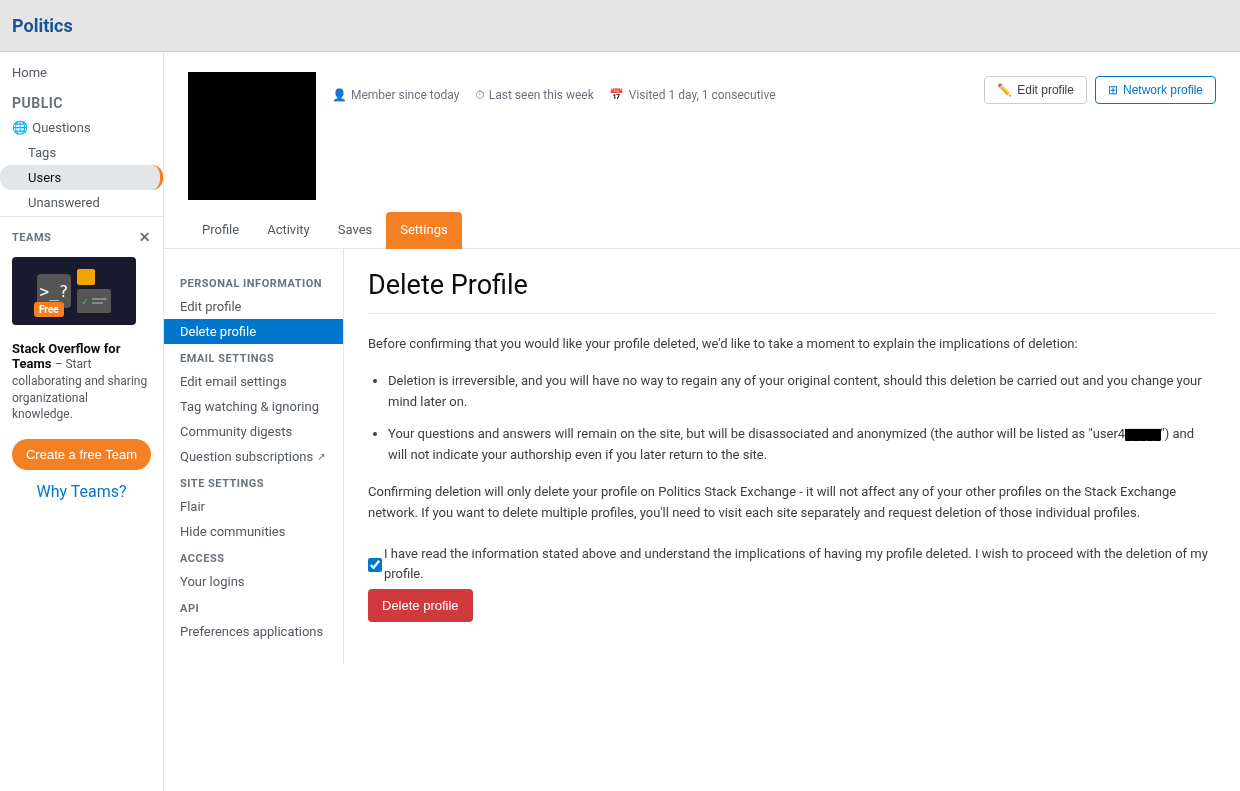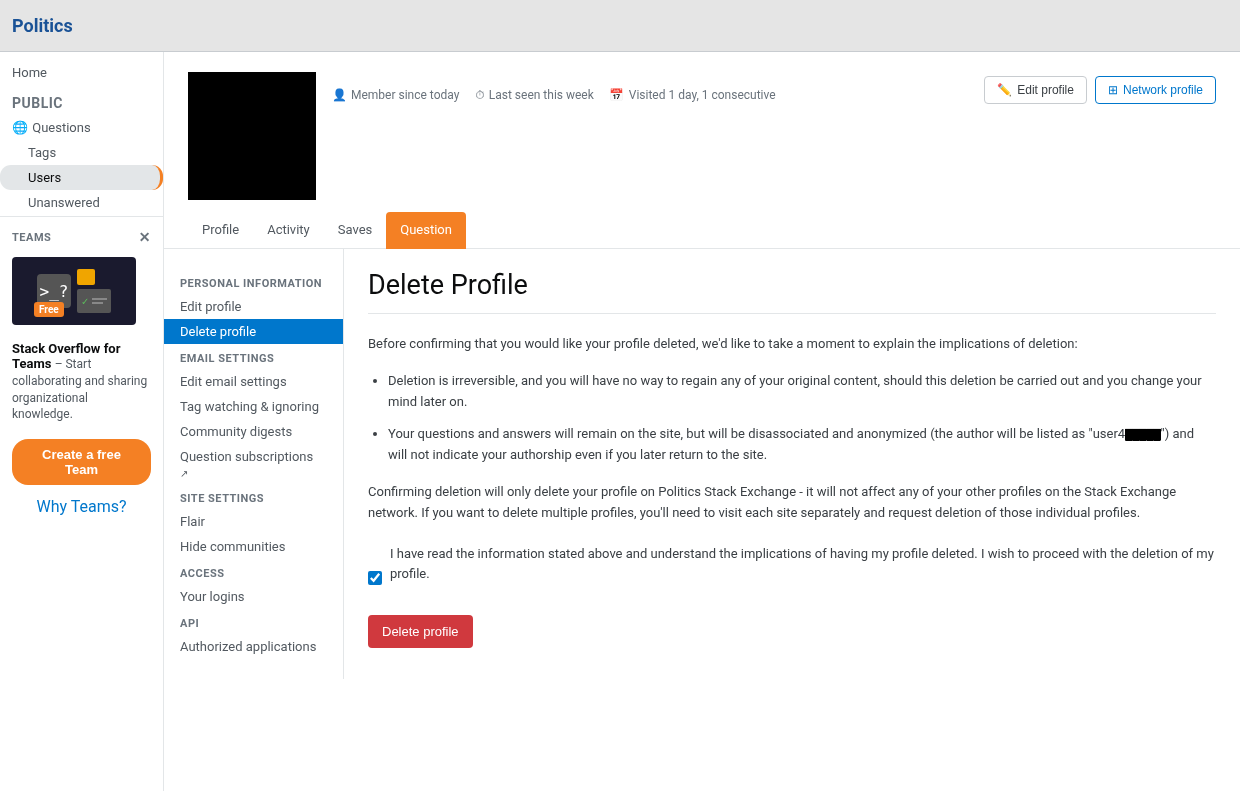--- a/index.html
+++ b/index.html
@@ -21,21 +21,21 @@
     .sidebar-nav-item.with-icon { display: flex; align-items: center; }
     .teams-section { border-top: 1px solid #e3e6e8; margin-top: 1px; padding-top: 8px; }
     .teams-header { display: flex; align-items: center; justify-content: space-between; padding: 4px 12px; font-size: 11px; font-weight: bold; color: #6a737c; text-transform: uppercase; letter-spacing: 0.5px; }
     .teams-close { cursor: pointer; color: #6a737c; font-size: 14px; }
     .teams-promo { padding: 8px 12px; }
     .teams-promo-title { font-size: 13px; font-weight: bold; color: #0c0d0e; margin-bottom: 4px; }
     .teams-promo-desc { font-size: 12px; color: #525960; line-height: 1.4; }
     .teams-logo { width: 124px; height: 68px; background: #1a1a2e; border-radius: 4px; margin: 8px 12px; display: flex; align-items: center; justify-content: center; position: relative; overflow: hidden; }
     .teams-logo-inner { display: flex; gap: 6px; align-items: center; }
     .free-badge { background: #f48024; color: white; font-size: 10px; font-weight: bold; padding: 2px 5px; border-radius: 3px; position: absolute; bottom: 8px; left: 22px; }
-    .create-team-btn { display: block; margin: 8px 12px; background: #f48024; color: white; border: none; border-radius: 16px; padding: 8px 12px; font-size: 13px; font-weight: bold; cursor: pointer; text-align: center; width: calc(100% - 24px); }
+    .create-team-btn { display: block; margin: 8px 12px; background: #f48024; color: white; border: none; border-radius: 16px; padding: 8px 12px; font-size: 13px; font-weight: normal; cursor: pointer; text-align: center; width: calc(100% - 24px); }
     .why-teams { display: block; text-align: center; color: #0077cc; font-size: 16px; padding: 4px 12px; text-decoration: none; }
 
     
     #main { flex: 1; padding: 0; }
 
     
     #profile-header { display: flex; align-items: flex-start; padding: 20px 24px 0; justify-content: space-between; }
     #profile-left { display: flex; align-items: flex-start; gap: 16px; }
     #avatar { width: 128px; height: 128px; background: #000; flex-shrink: 0; }
     #profile-meta { padding-top: 8px; }
@@ -51,31 +51,31 @@
     .tab-item.active { background: #f48024; color: white; border-radius: 4px 4px 0 0; border-bottom: 2px solid #f48024; }
 
     
     #settings-layout { display: flex; gap: 0; padding: 0; }
 
     
     #settings-sidebar { width: 180px; padding: 20px 0; flex-shrink: 0; border-right: 1px solid #e3e6e8; }
     .settings-section-label { padding: 8px 16px 4px; font-size: 11px; font-weight: bold; color: #6a737c; text-transform: uppercase; letter-spacing: 0.5px; }
     .settings-nav-item { display: block; padding: 5px 16px; color: #525960; text-decoration: none; cursor: pointer; font-size: 13px; }
     .settings-nav-item.active { background: #0077cc; color: white; border-radius: 0; }
-    .settings-nav-external { display: flex; align-items: flex-start; gap: 4px; flex-direction: column; }
+    .settings-nav-external { display: flex; align-items: center; gap: 4px; }
 
     
     #settings-content { flex: 1; padding: 20px 24px; }
     #settings-content h1 { font-size: 27px; font-weight: normal; color: #0c0d0e; margin-bottom: 12px; }
     .content-divider { border: none; border-top: 1px solid #e3e6e8; margin-bottom: 20px; }
     .settings-intro { font-size: 13px; color: #3b4045; margin-bottom: 16px; line-height: 1.6; }
     .bullet-list { margin: 0 0 16px 20px; }
     .bullet-list li { margin-bottom: 12px; font-size: 13px; color: #3b4045; line-height: 1.6; }
     .confirming-text { font-size: 13px; color: #3b4045; margin-bottom: 20px; line-height: 1.6; }
-    .checkbox-row { display: flex; align-items: flex-end; gap: 8px; margin-bottom: 30px; }
+    .checkbox-row { display: flex; align-items: center; gap: 2px; margin-bottom: 4px; }
     .checkbox-row input[type="checkbox"] { margin-top: 2px; width: 14px; height: 14px; accent-color: #0077cc; flex-shrink: 0; }
     .checkbox-label { font-size: 13px; color: #3b4045; line-height: 1.6; }
     .delete-btn { background: #d0393e; color: white; border: none; border-radius: 4px; padding: 9px 14px; font-size: 13px; cursor: pointer; font-weight: normal; }
   </style>
 </head>
 <body>
 
 <div id="top-bar">
   <a id="site-name" href="#">Politics</a>
 </div>
@@ -156,21 +156,21 @@
           <span>⊞</span>
           <span>Network profile</span>
         </button>
       </div>
     </div>
 
     <div id="profile-tabs">
       <a class="tab-item" href="#">Profile</a>
       <a class="tab-item" href="#">Activity</a>
       <a class="tab-item" href="#">Saves</a>
-      <a class="tab-item active" href="#">Question</a>
+      <a class="tab-item active" href="#">Settings</a>
     </div>
 
     <div id="settings-layout">
 
       <div id="settings-sidebar">
         <div class="settings-section-label">PERSONAL INFORMATION</div>
         <a class="settings-nav-item" href="#">Edit profile</a>
         <a class="settings-nav-item active" href="#">Delete profile</a>
 
         <div class="settings-section-label">EMAIL SETTINGS</div>
@@ -185,21 +185,21 @@
         </a>
 
         <div class="settings-section-label">SITE SETTINGS</div>
         <a class="settings-nav-item" href="#">Flair</a>
         <a class="settings-nav-item" href="#">Hide communities</a>
 
         <div class="settings-section-label">ACCESS</div>
         <a class="settings-nav-item" href="#">Your logins</a>
 
         <div class="settings-section-label">API</div>
-        <a class="settings-nav-item" href="#">Authorized applications</a>
+        <a class="settings-nav-item" href="#">Preferences applications</a>
       </div>
 
       <div id="settings-content">
         <h1>Delete Profile</h1>
         <hr class="content-divider">
 
         <p class="settings-intro">Before confirming that you would like your profile deleted, we'd like to take a moment to explain the implications of deletion:</p>
 
         <ul class="bullet-list">
           <li>Deletion is irreversible, and you will have no way to regain any of your original content, should this deletion be carried out and you change your mind later on.</li>

